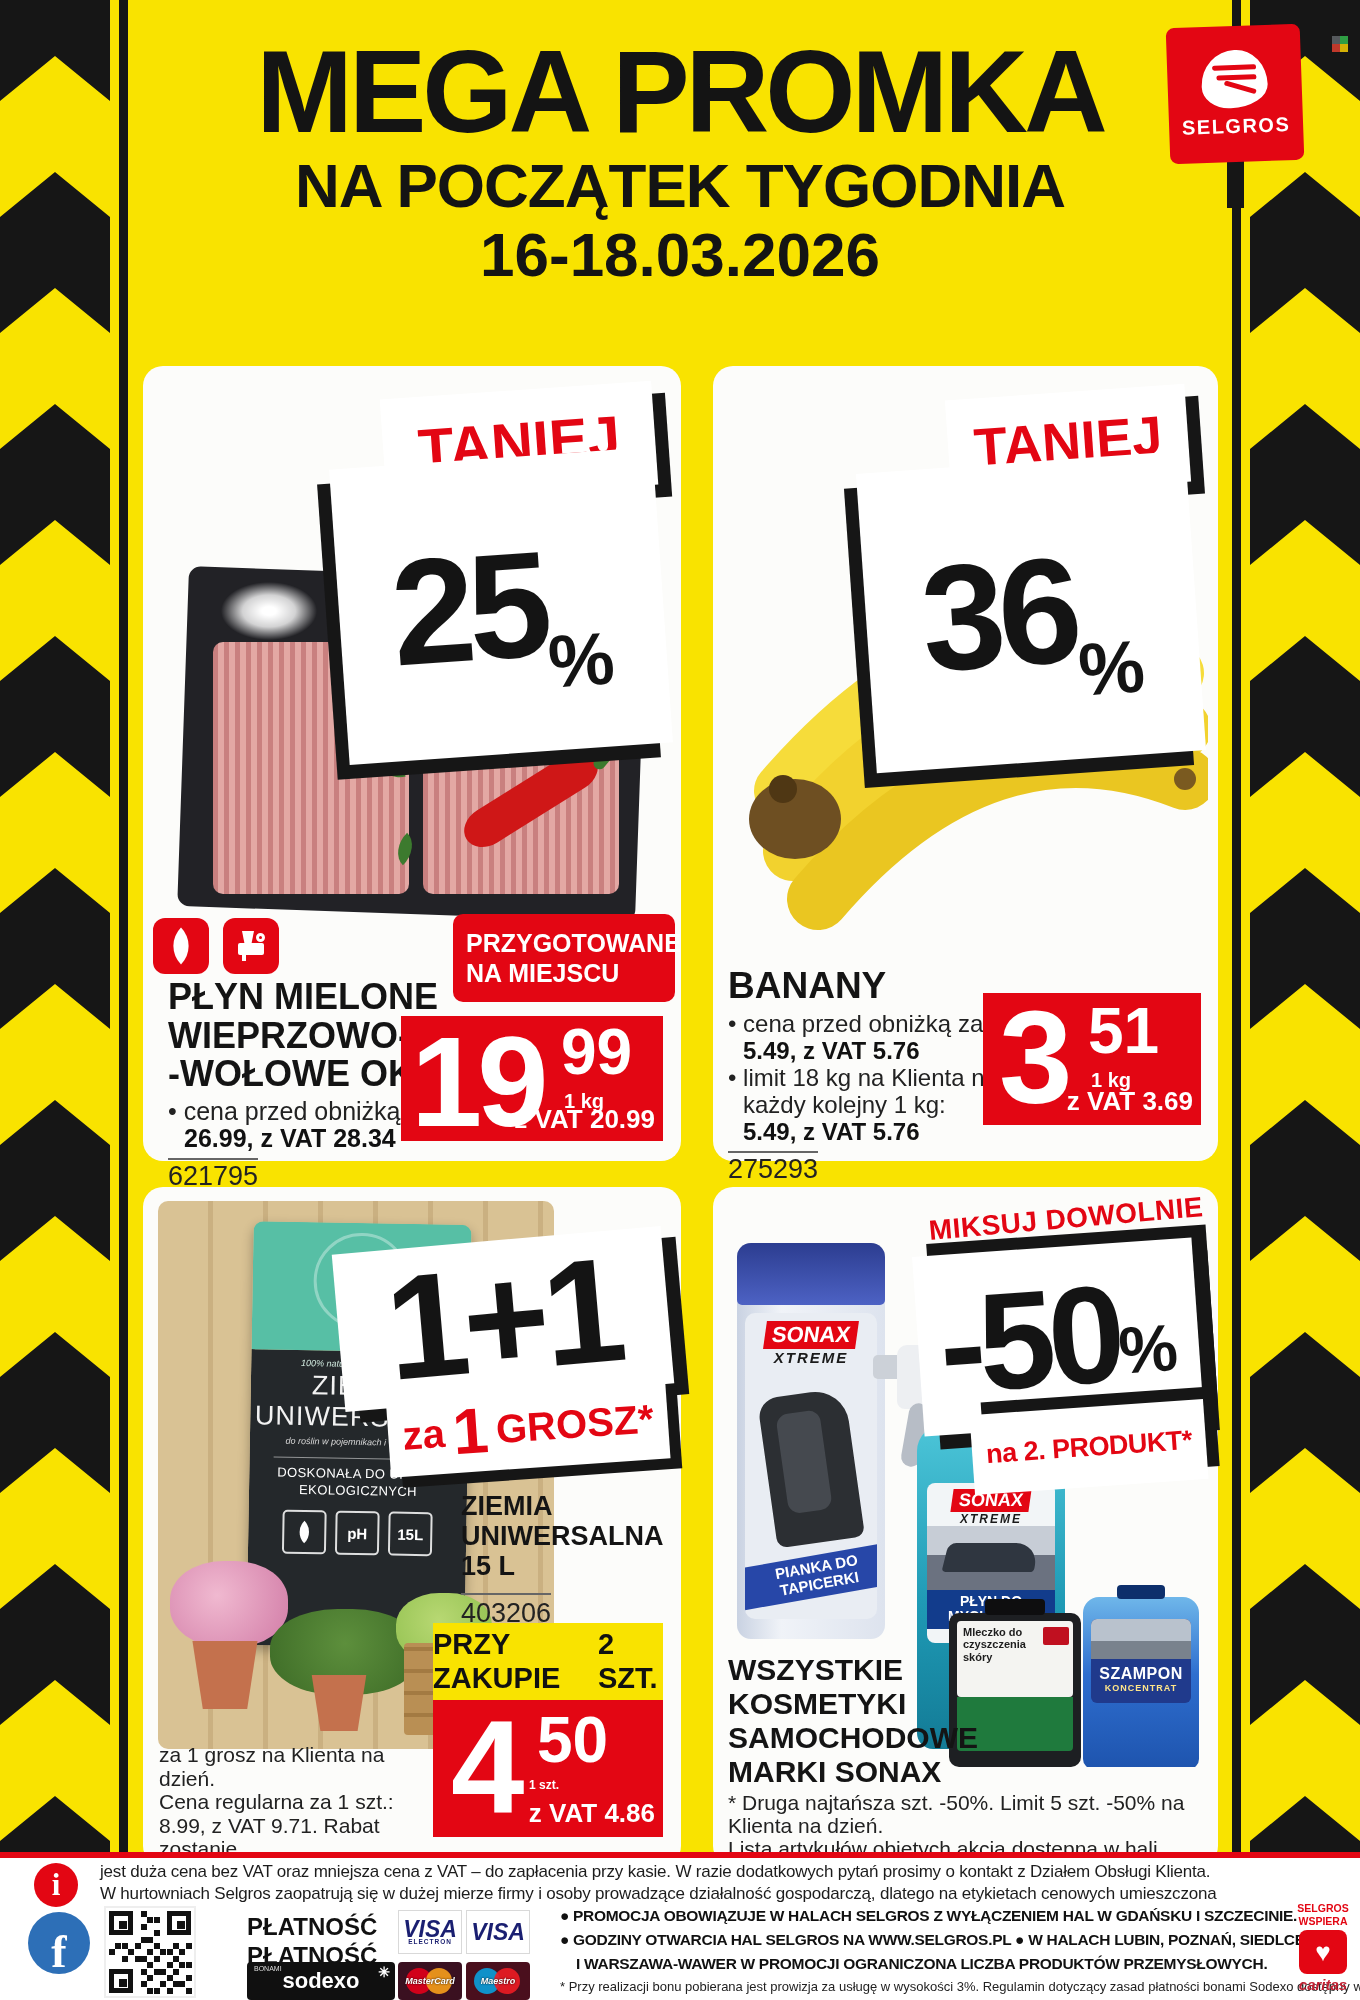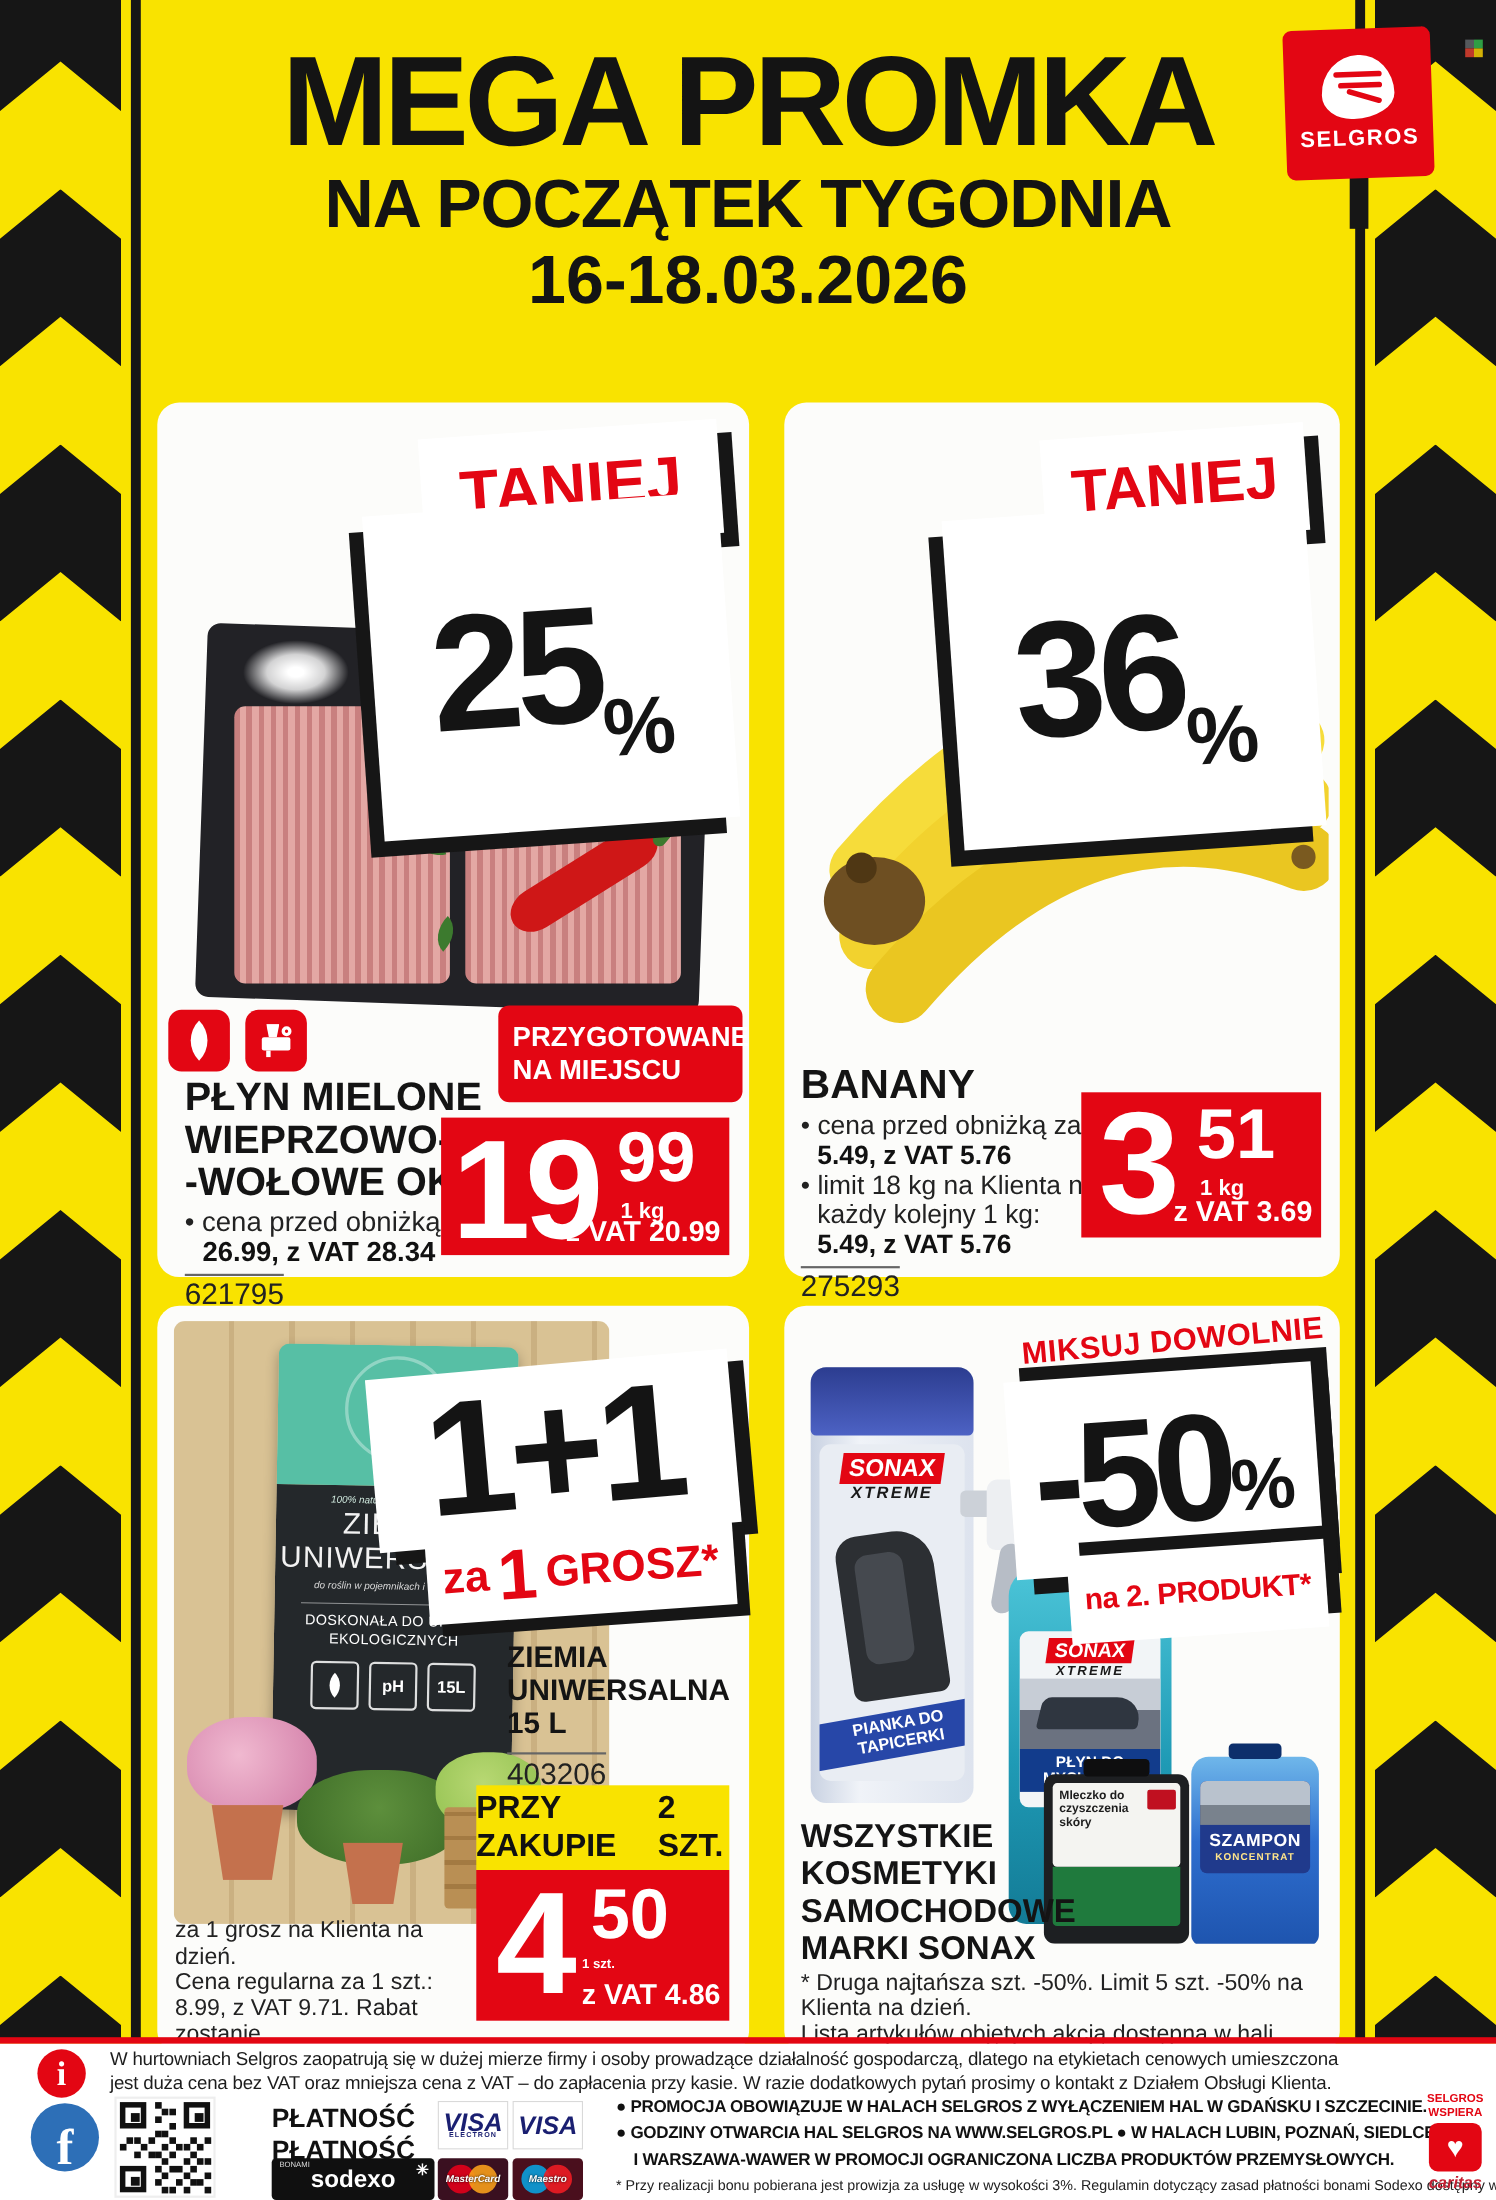--- a/index.html
+++ b/index.html
@@ -457,22 +457,22 @@
     <div>* Druga najtańsza szt. -50%. Limit 5 szt. -50% na Klienta na dzień.</div>
     <div>Lista artykułów objętych akcją dostępna w hali. Rabat zostanie</div>
     <div>naliczony przy kasie.</div>
   </div>
 </div>
 
 <div class="footer-rule"></div>
 <div class="footer">
   <div class="info-icon">i</div>
   <div class="info-para">
+    <div>jest duża cena bez VAT oraz mniejsza cena z VAT – do zapłacenia przy kasie. W razie dodatkowych pytań prosimy o kontakt z Działem Obsługi Klienta.</div>
     <div>W hurtowniach Selgros zaopatrują się w dużej mierze firmy i osoby prowadzące działalność gospodarczą, dlatego na etykietach cenowych umieszczona</div>
-    <div>jest duża cena bez VAT oraz mniejsza cena z VAT – do zapłacenia przy kasie. W razie dodatkowych pytań prosimy o kontakt z Działem Obsługi Klienta.</div>
   </div>
   <div class="fb">f</div>
   <div class="qr">
     <div class="qr-noise">
         <div class="qr-cell" style="left: 32px; top: 0px;"></div>
         <div class="qr-cell" style="left: 38.4px; top: 6.4px;"></div>
         <div class="qr-cell" style="left: 44.8px; top: 6.4px;"></div>
         <div class="qr-cell" style="left: 32px; top: 12.8px;"></div>
         <div class="qr-cell" style="left: 44.8px; top: 19.2px;"></div>
         <div class="qr-cell" style="left: 32px; top: 25.6px;"></div>

